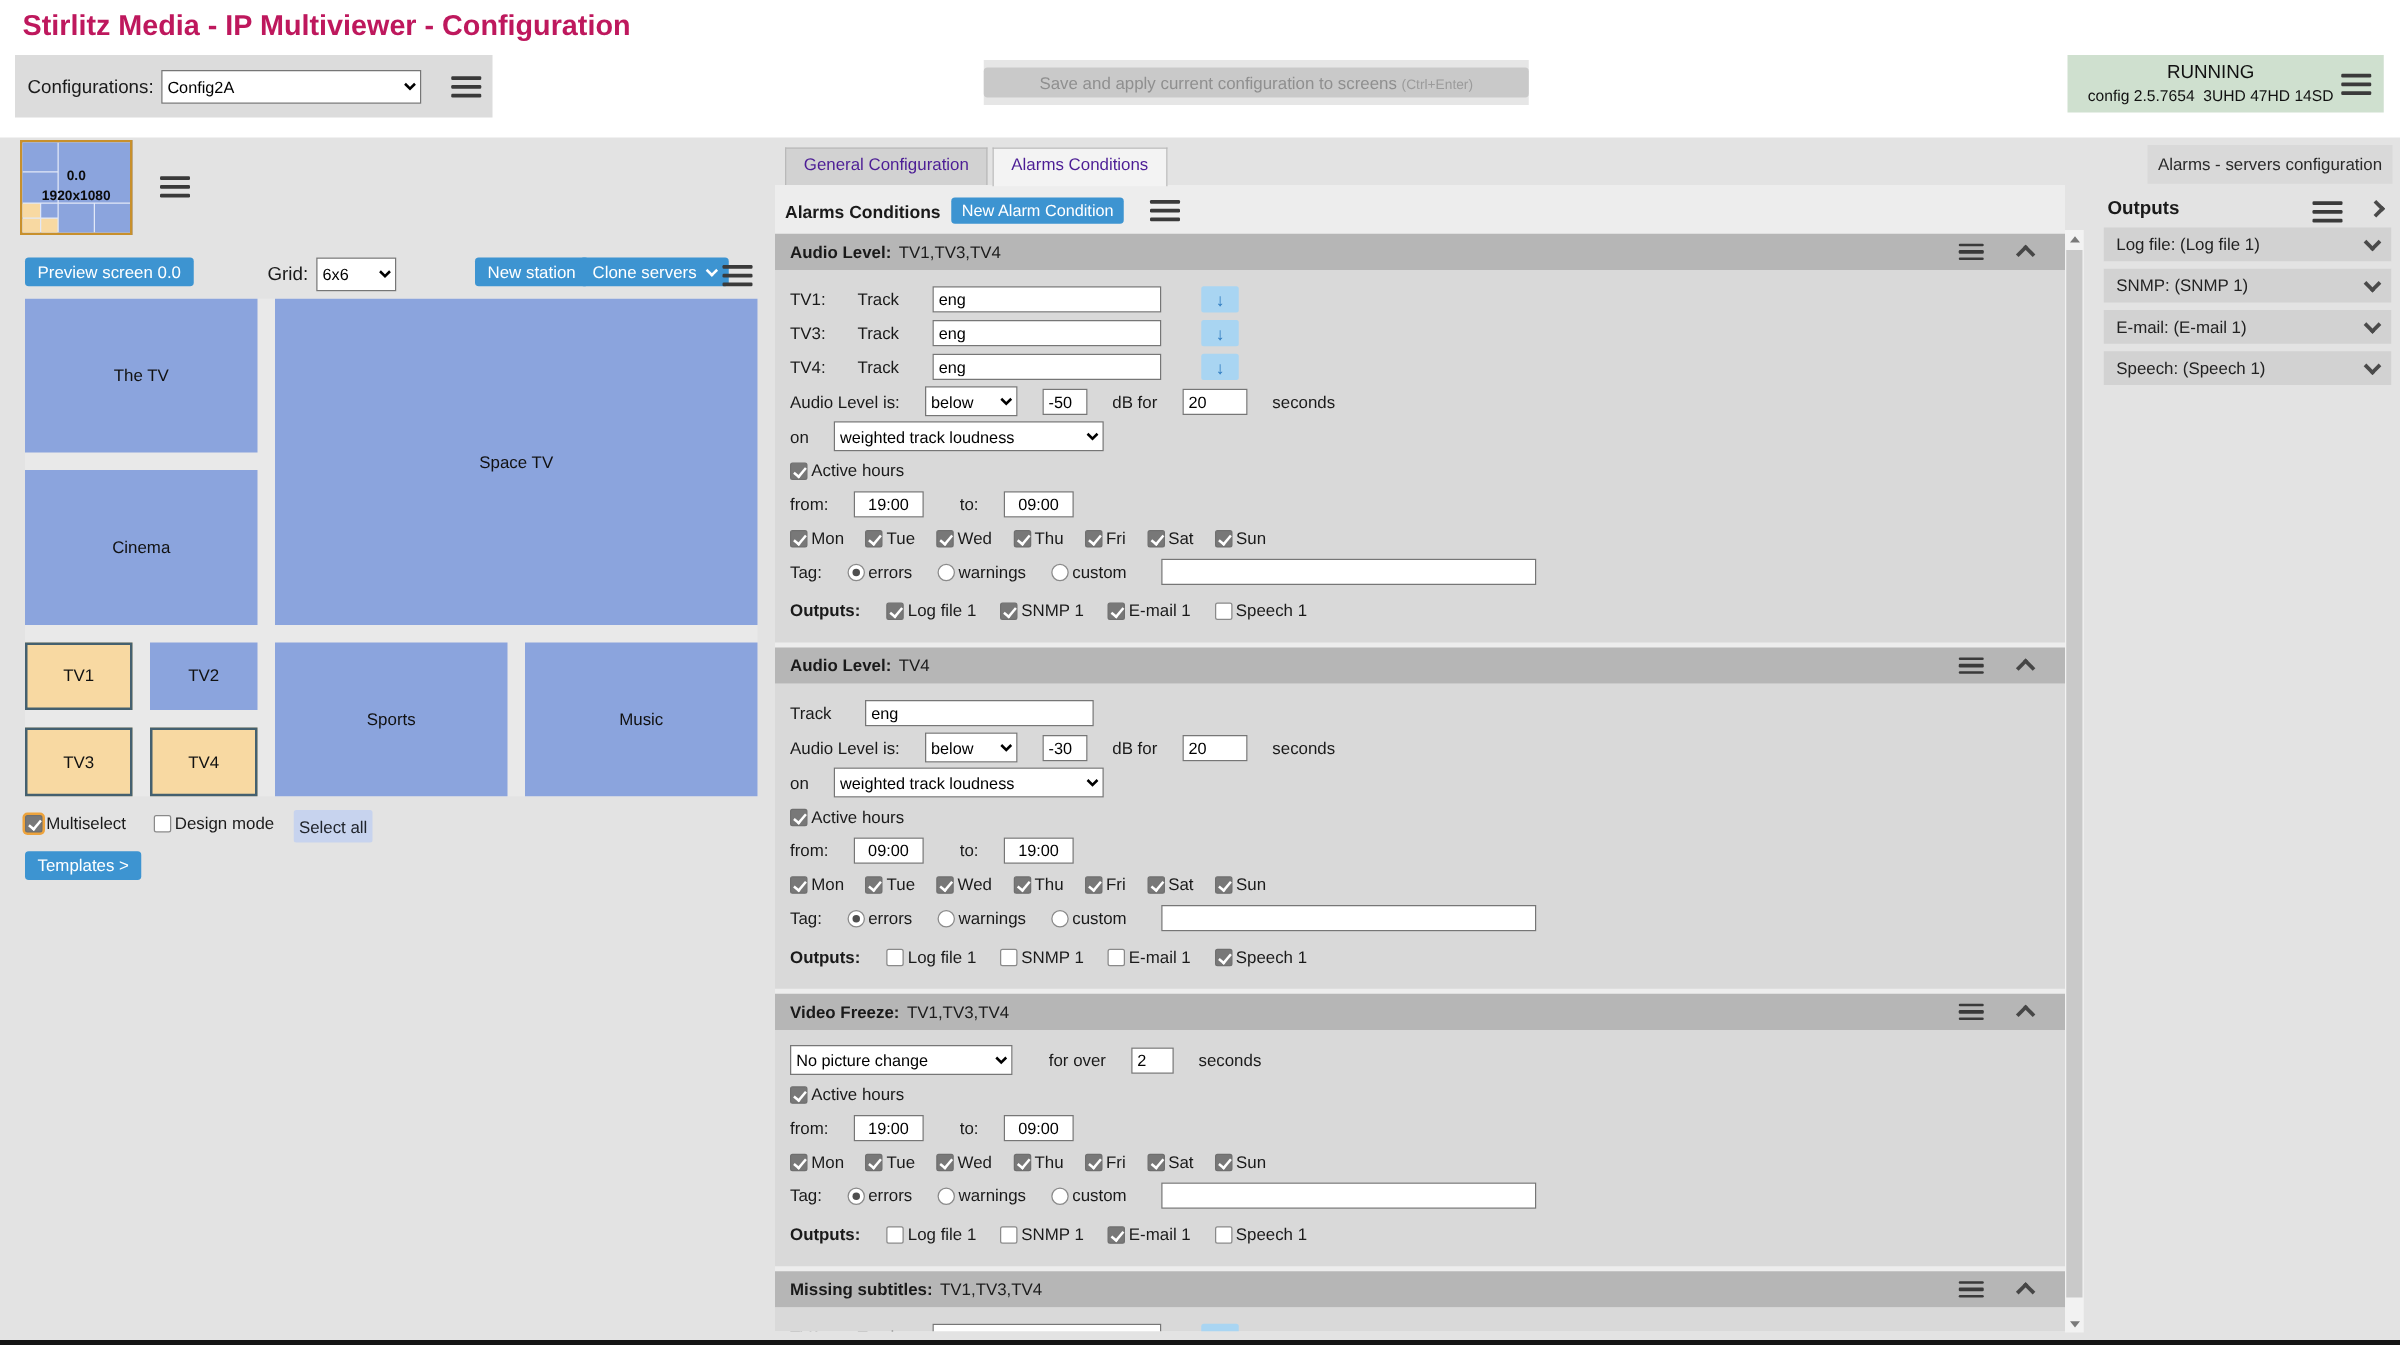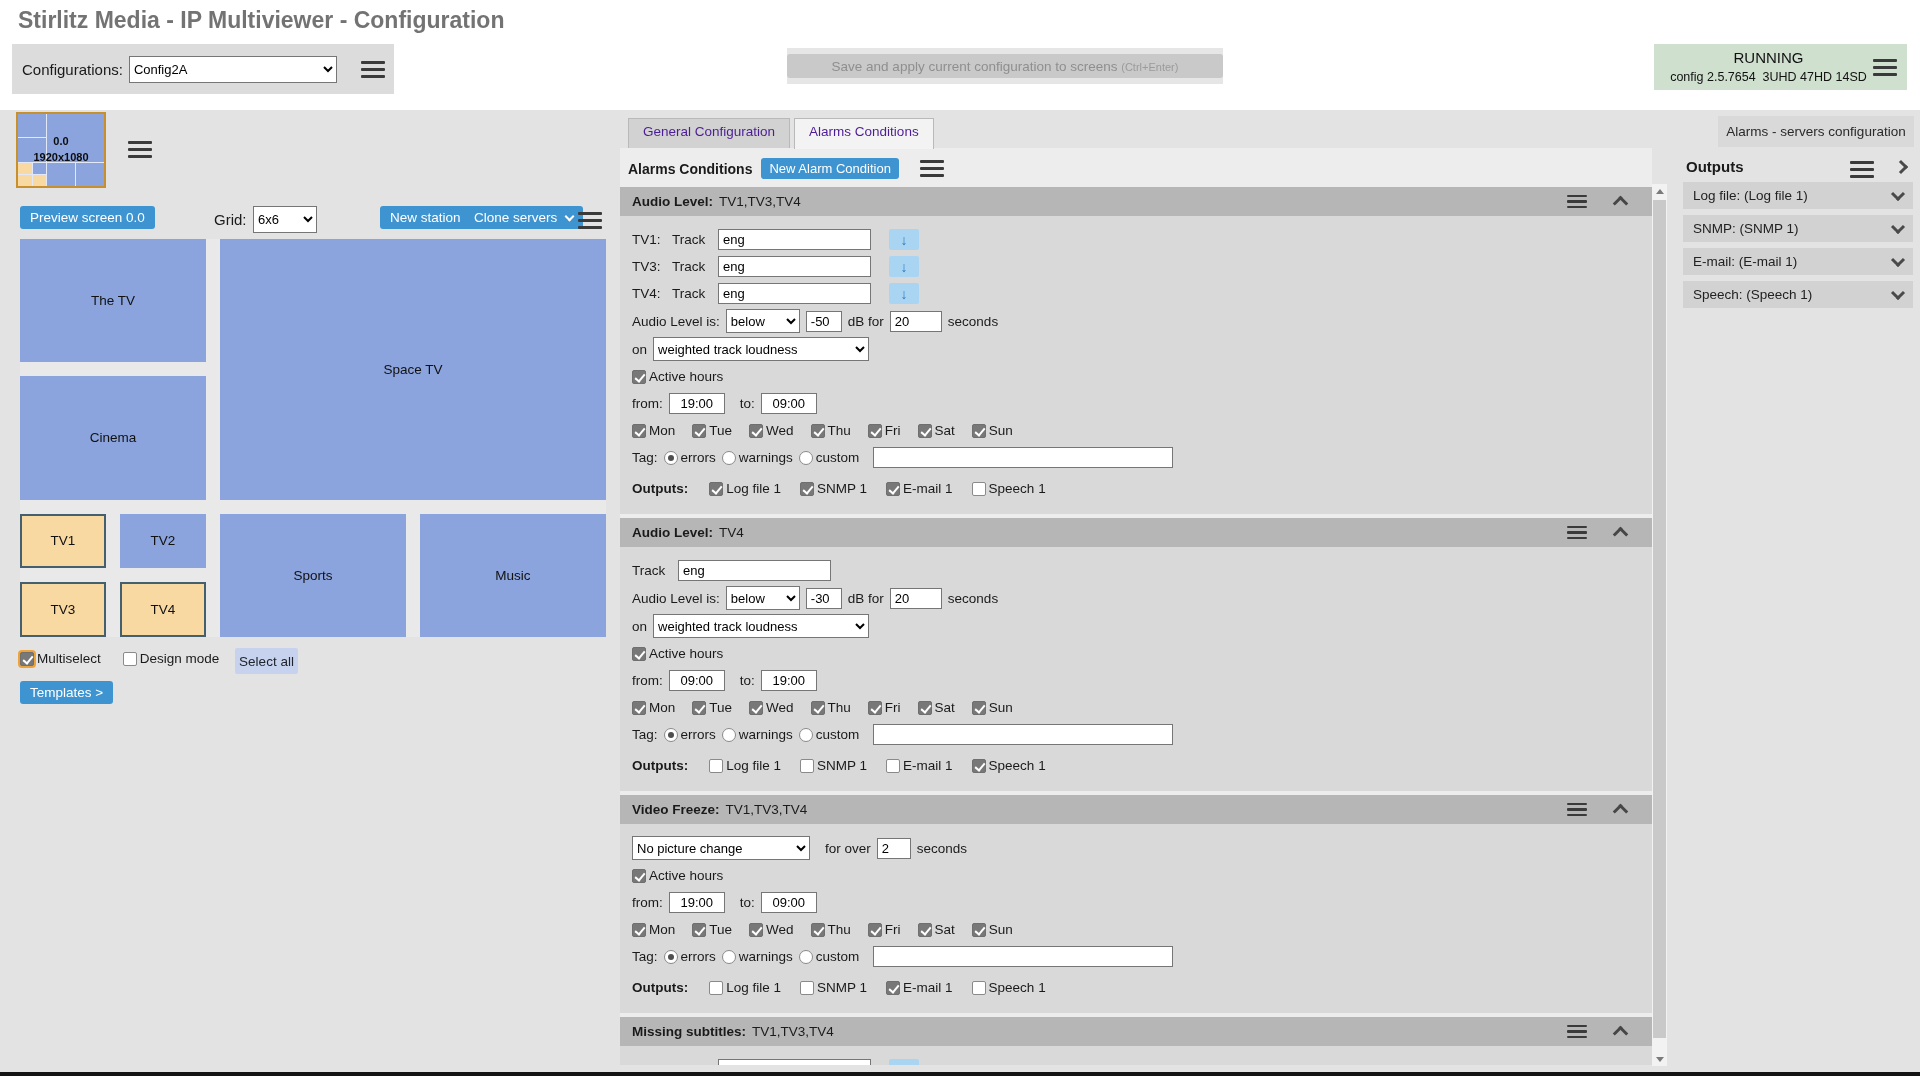--- a/index.html
+++ b/index.html
@@ -22,21 +22,21 @@
   .caret-down{display:inline-block;width:7px;height:7px;border-left:2px solid #fff;border-bottom:2px solid #fff;transform:rotate(-45deg);margin-left:9px;vertical-align:2px}
   input[type="text"]{border:1px solid #767676;background:#fff;height:21px;font-size:13px;font-family:inherit;padding:0 4px}
   select{border:1px solid #767676;background:#fff;height:24px;font-size:13px;font-family:inherit}
   input[type="checkbox"]{appearance:none;-webkit-appearance:none;width:14px;height:14px;border:1px solid #8a8a8a;background:#fff;position:relative;cursor:pointer;vertical-align:-2px;flex:0 0 auto;border-radius:2px}
   input[type="checkbox"]:checked{background:#787878;border-color:#6f6f6f}
   input[type="checkbox"]:checked::after{content:"";position:absolute;left:4px;top:1px;width:4px;height:8px;border:solid #fff;border-width:0 2px 2px 0;transform:rotate(40deg)}
   input[type="radio"]{appearance:none;-webkit-appearance:none;width:14px;height:14px;border:1px solid #8a8a8a;border-radius:50%;background:#fff;position:relative;cursor:pointer;vertical-align:-2px;flex:0 0 auto}
   input[type="radio"]:checked::after{content:"";position:absolute;inset:3px;background:#4f4f4f;border-radius:50%}
   label.cb, label.rb{display:inline-flex;align-items:center;gap:3px;cursor:pointer;white-space:nowrap}
   
-  .page-title{position:absolute;left:18px;top:7px;font-size:23px;font-weight:bold;color:#737373}
+  .page-title{position:absolute;left:18px;top:7px;font-size:23px;font-weight:bold;color:#be185d}
   .config-bar{position:absolute;left:12px;top:44px;width:382px;height:50px;background:#dcdcdc;display:flex;align-items:center;padding-left:10px}
   .config-bar .lbl{font-size:15px}
   .config-bar select{width:208px;height:27px;margin-left:6px}
   .config-bar .hamb{margin-left:24px}
   .save-wrap{position:absolute;left:787px;top:48px;width:436px;height:36px;background:#e6e6e6;display:flex;align-items:center;justify-content:center}
   .save-btn{width:468px;height:24px;background:#c9c9c9;border:none;border-radius:3px;color:#8f8f8f;font-size:13.5px;font-family:inherit;white-space:nowrap}
   .save-btn .hint{font-size:11px;color:#9b9b9b}
   .run-box{position:absolute;left:1654px;top:44px;width:253px;height:46px;background:var(--running_bg,#cfe0cf);display:flex;align-items:center;padding:16px 10px}
   .run-text{flex:1;text-align:center;line-height:1.35}
   .run-state{font-size:15px;color:#111}
@@ -73,24 +73,24 @@
   .alarms-head{display:flex;align-items:center;gap:9px;margin:10px 0 8px 8px}
   .alarms-title{font-size:14px;font-weight:bold}
   .alarms-head .btn-blue{padding:3px 8px;font-size:13px}
   .alarms-head .hamb{margin-left:12px}
   .cond-panel{margin:0 0 4px 0}
   .cond-head{height:29px;background:#b6b6b6;display:flex;align-items:center;padding:0 12px;gap:6px}
   .cond-title{font-weight:bold;font-size:13.5px}
   .cond-targets{font-size:13.5px;color:#1c1c1c}
   .cond-head .icons{margin-left:auto;display:flex;align-items:center;gap:28px;margin-right:14px}
   .cond-body{background:#d9d9d9;padding:8px 12px 10px}
-  .row{display:flex;align-items:center;margin:4px 0;min-height:23px;font-size:13.5px;gap:6px;flex-wrap:nowrap}
+  .row{display:flex;align-items:center;margin:4px 0;min-height:23px;font-size:13.5px;gap:20px;flex-wrap:nowrap}
   .row .tvlbl{width:34px;flex:0 0 auto}
   .row .trklbl{width:40px;flex:0 0 auto}
-  .in-track{width:153px}
+  .in-track{width:183px}
   .track-dn{width:30px;height:21px;margin-left:12px;background:var(--track_button_bg,#a9d5f2);border:none;border-radius:2px;color:#2f7cc0;font-size:14px;cursor:pointer;line-height:1}
   .sel-cmp{width:74px}
   .in-db{width:36px}
   .in-dur{width:52px}
   .sel-src{width:216px}
   .sel-frz{width:178px}
   .in-frz{width:34px}
   .in-time{width:56px;text-align:center}
   .days-row{gap:17px}
   .tag-custom{width:300px;background:#f2f2f2;border:1px solid #c0c0c0;height:19px;margin-left:8px}

